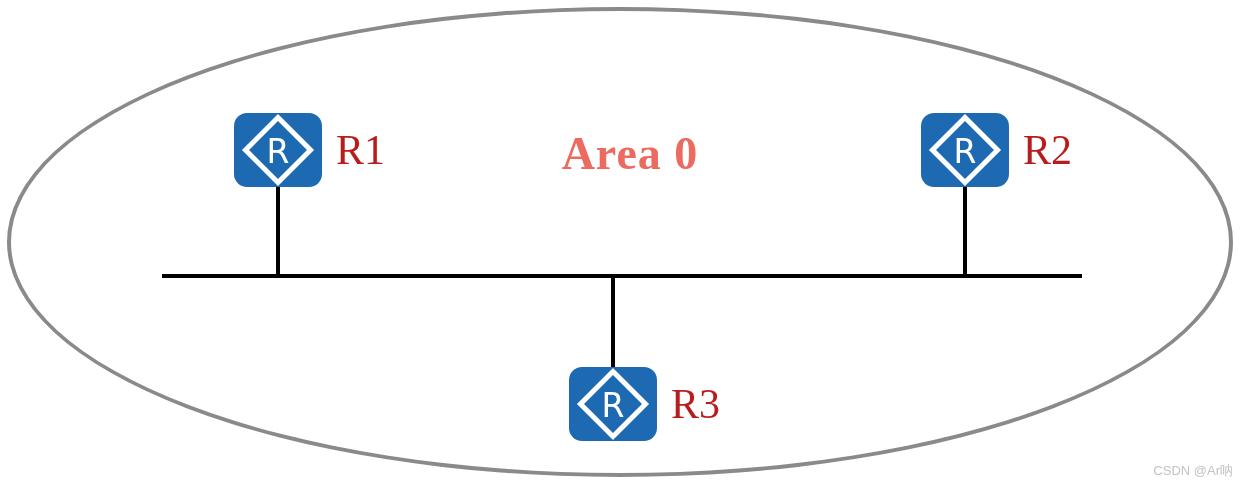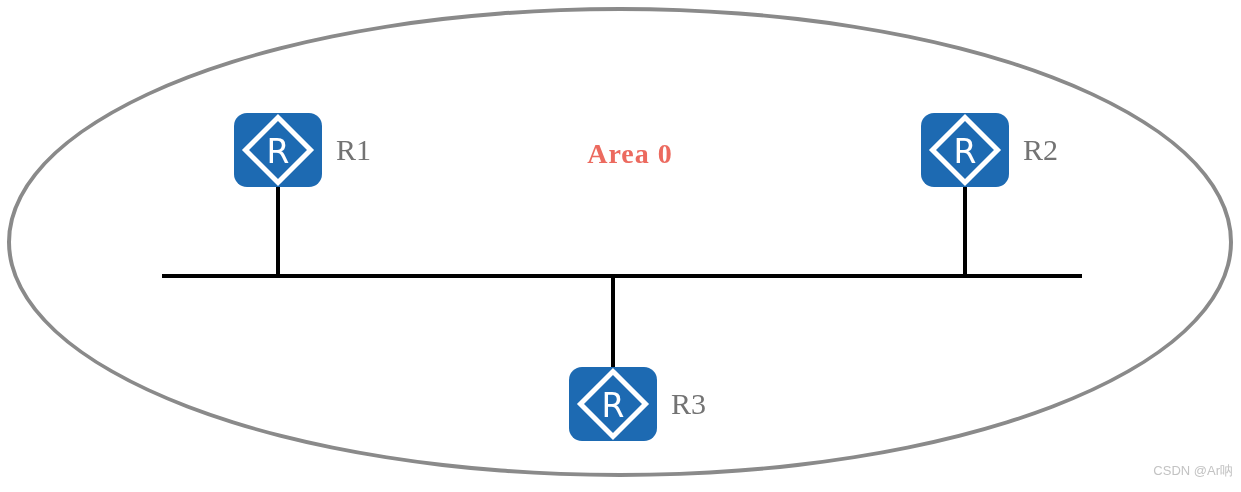--- a/index.html
+++ b/index.html
@@ -28,21 +28,21 @@
   }
   
   .area-label {
     position: absolute;
     left: 480px;
     top: 126px;
     width: 300px;
     height: 56px;
     line-height: 56px;
     text-align: center;
-    font-size: 28px;
+    font-size: 46px;
     font-weight: bold;
     color: #ec6a5f;
     letter-spacing: 1px;
   }
   
   .link {
     position: absolute;
     background: #000000;
   }
   .bus-line   { left: 162px; top: 274px; width: 920px; height: 4px; }
@@ -59,22 +59,22 @@
   .router-r1 { left: 234px; top: 113px; }
   .router-r2 { left: 921px; top: 113px; }
   .router-r3 { left: 569px; top: 367px; }
   .router-icon {
     width: 88px;
     height: 74px;
     display: block;
     flex: 0 0 auto;
   }
   .router-label {
-    font-size: 30px;
-    color: #737373;
+    font-size: 42px;
+    color: #b91c1c;
     line-height: 1;
     white-space: nowrap;
   }
   
   .watermark {
     position: absolute;
     right: 8px;
     top: 462px;
     font-family: "Liberation Sans", sans-serif;
     font-size: 13px;

